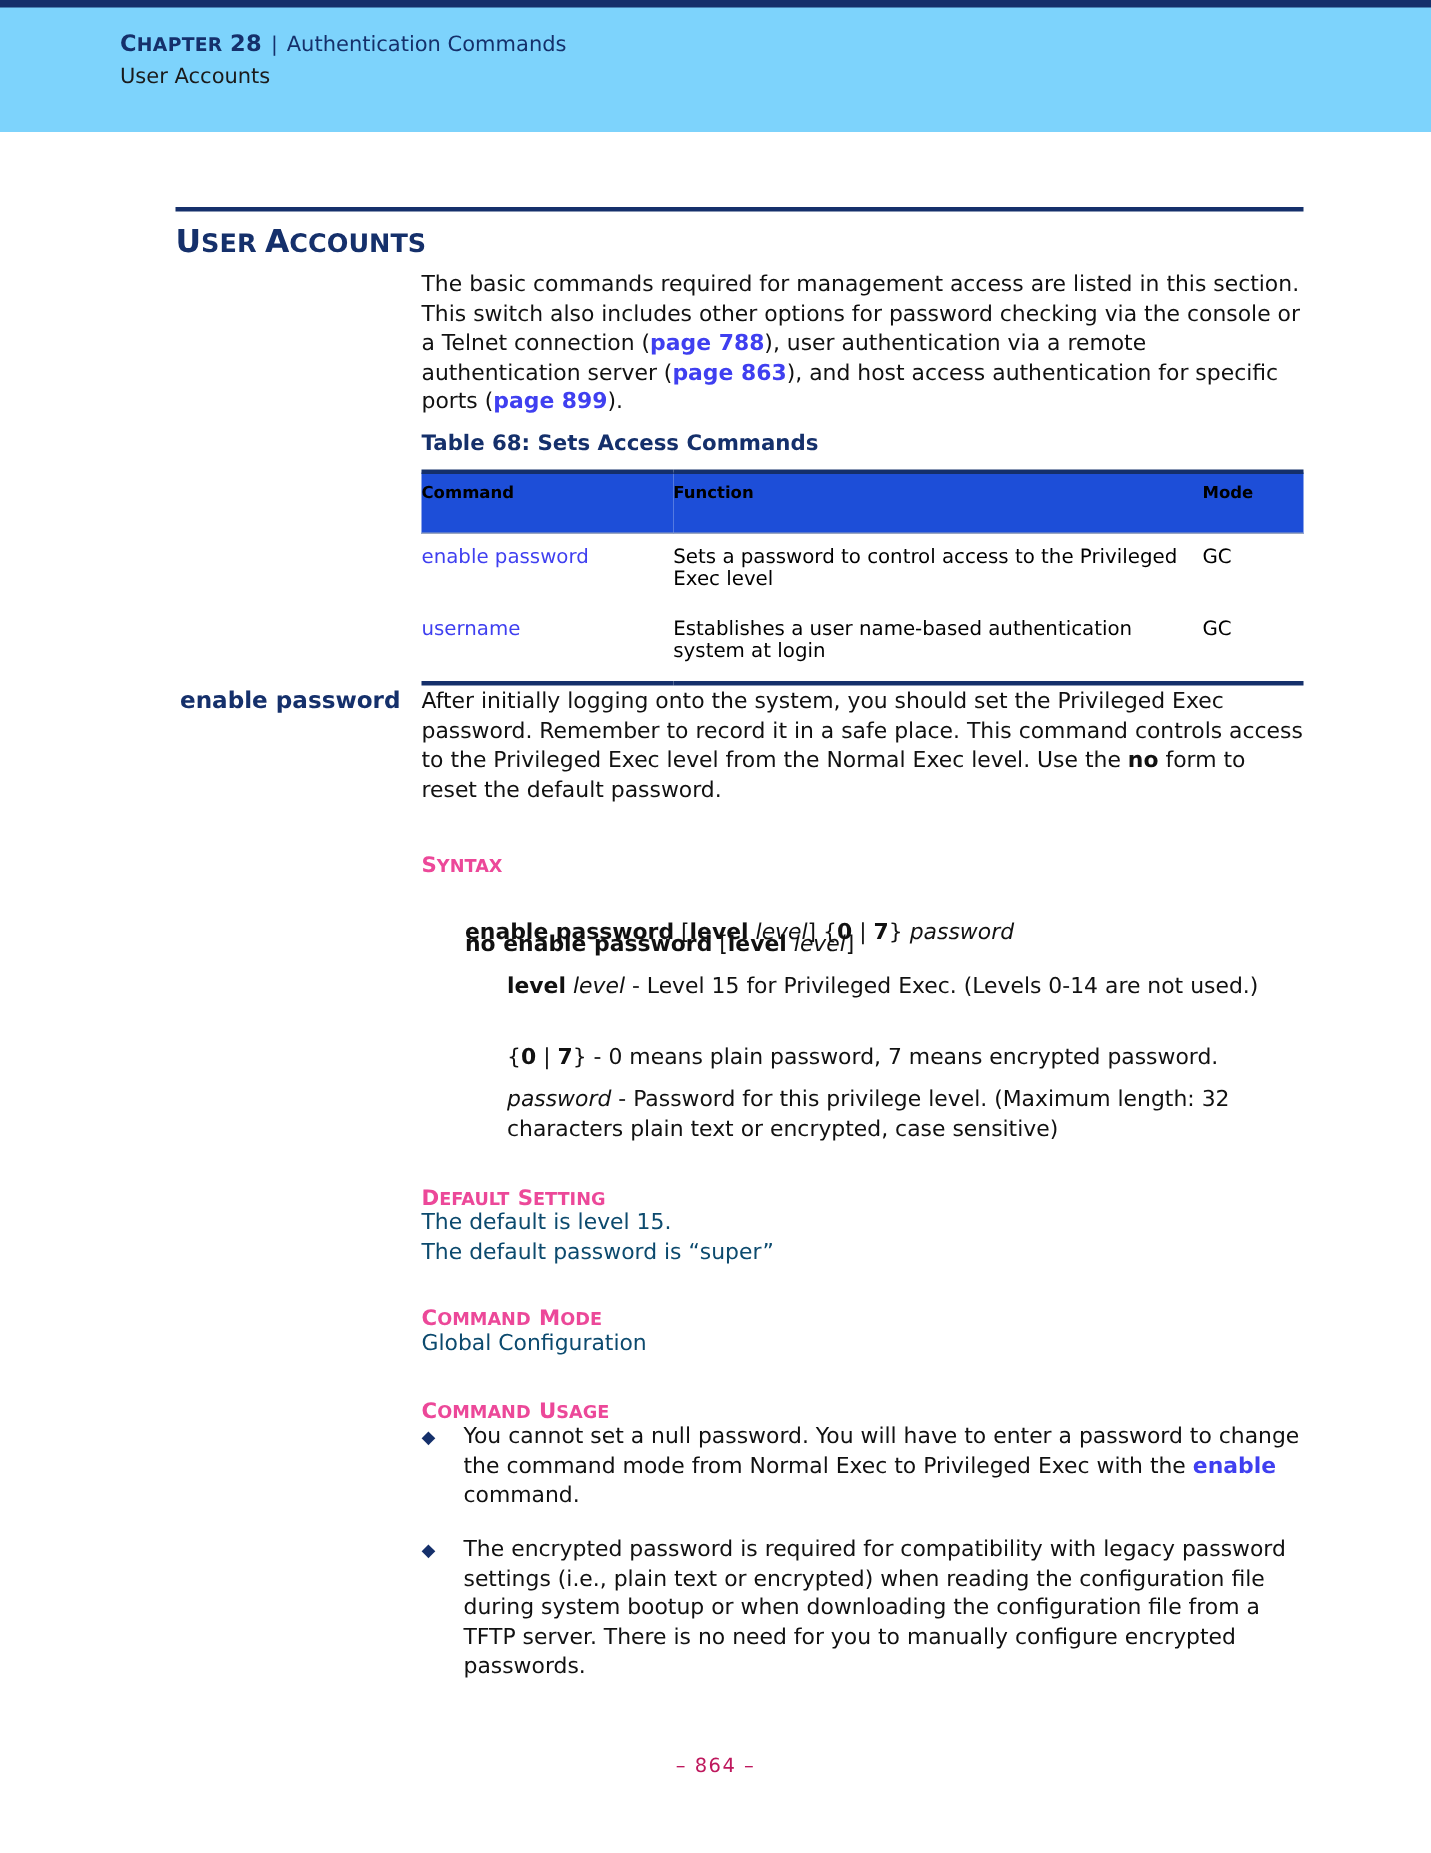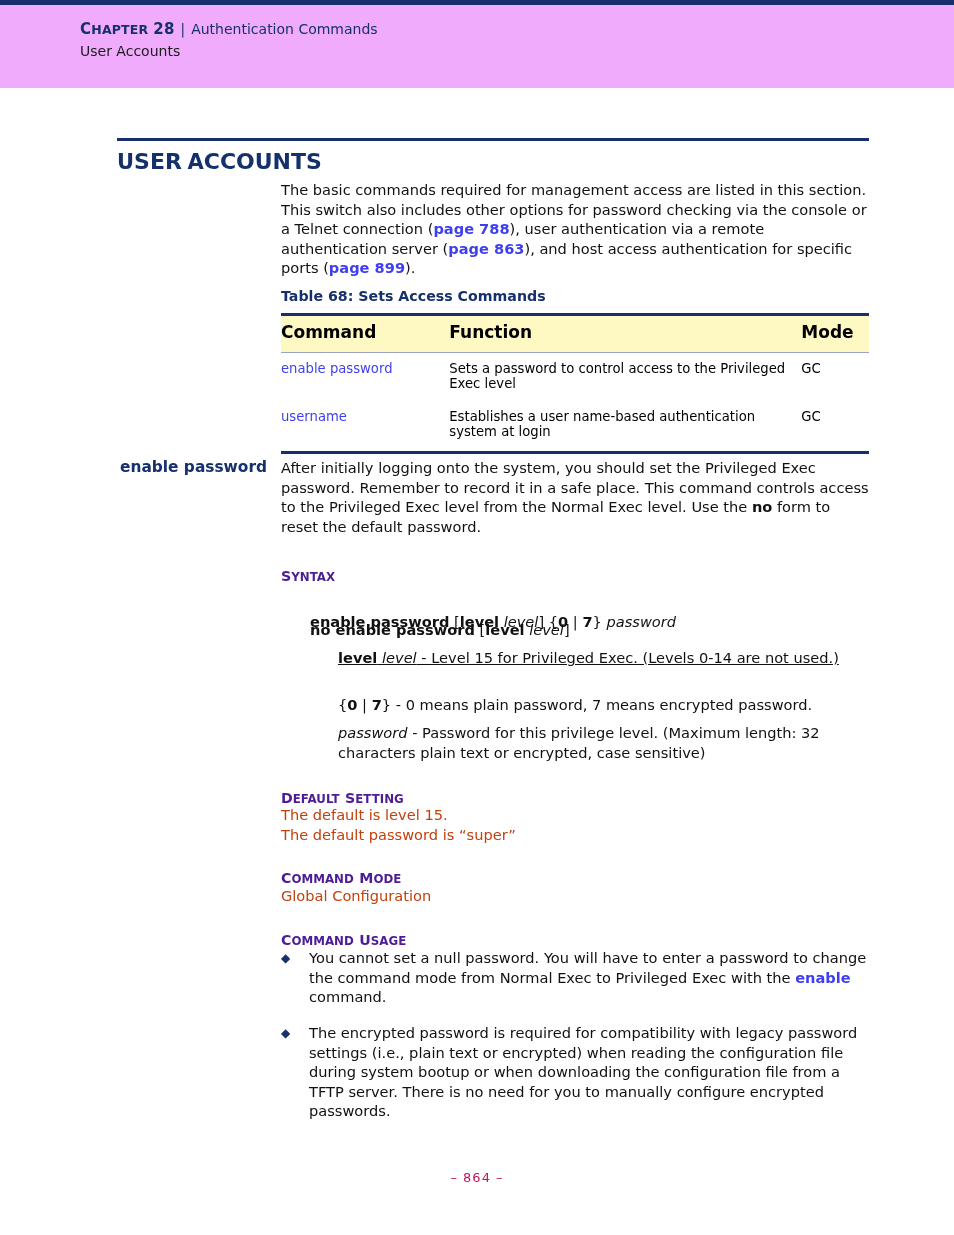--- a/index.html
+++ b/index.html
@@ -16,21 +16,21 @@
     overflow: hidden;
   }
 
   
   .page-header {
     position: absolute;
     top: 0;
     left: 0;
     width: 954px;
     height: 88px;
-    background: #f0abfc;
+    background: #7dd3fc;
     border-top: 5px solid #15306b;
     box-sizing: border-box;
   }
   .header-line1 {
     position: absolute;
     left: 80px;
     top: 15px;
     font-size: 13.5px;
     white-space: nowrap;
   }
@@ -82,21 +82,21 @@
 
   .section-title {
     position: absolute;
     left: 117px;
     top: 29px;
     color: #15306b;
     font-weight: bold;
     white-space: nowrap;
   }
   .section-title .cap { font-size: 21px; }
-  .section-title .sc  { font-size: 22px; }
+  .section-title .sc  { font-size: 17px; }
 
   .intro {
     position: absolute;
     left: 281px;
     top: 60px;
     width: 590px;
     font-size: 14.6px;
     line-height: 19.6px;
     color: #111111;
   }
@@ -117,27 +117,27 @@
   }
   .cmd-table {
     position: absolute;
     left: 281px;
     top: 193px;
     width: 588px;
     border-collapse: collapse;
     font-size: 13px;
   }
   .cmd-table thead th {
-    background: #fef9c3;
+    background: #1d4ed8;
     border-top: 3px solid #15306b;
     border-bottom: 1px solid #9aa6c0;
     font-weight: bold;
     text-align: left;
-    padding: 6px 0 10px 0;
-    font-size: 17px;
+    padding: 6px 0 20px 0;
+    font-size: 11px;
     color: #000;
   }
   .cmd-table tbody td {
     padding: 8px 0 10px 0;
     vertical-align: top;
     line-height: 15px;
     font-size: 13.2px;
   }
   .cmd-table tbody tr:last-child td {
     border-bottom: 3px solid #15306b;
@@ -162,21 +162,21 @@
     position: absolute;
     left: 281px;
     width: 590px;
     font-size: 14.6px;
     line-height: 19.6px;
     color: #111111;
   }
   .sub-head {
     position: absolute;
     left: 281px;
-    color: #4c1d95;
+    color: #ec4899;
     font-weight: bold;
     white-space: nowrap;
   }
   .sub-head .cap { font-size: 14.2px; }
   .sub-head .sc  { font-size: 11.8px; }
 
   .syntax-line {
     position: absolute;
     left: 310px;
     font-size: 14.6px;
@@ -196,21 +196,21 @@
     color: #111;
   }
   .param b { font-weight: bold; }
   .param i { font-style: italic; }
 
   .plain-line {
     position: absolute;
     left: 281px;
     font-size: 14.6px;
     line-height: 19.6px;
-    color: #c2410c;
+    color: #0c4a6e;
     white-space: nowrap;
   }
 
   
   .bullet-row {
     position: absolute;
     left: 281px;
     width: 590px;
     font-size: 14.6px;
     line-height: 19.6px;
@@ -296,21 +296,21 @@
     <span class="cap">S</span><span class="sc">YNTAX</span>
   </div>
 
   <div class="syntax-line" style="top:492px;">
     <b>enable password</b> [<b>level</b> <i>level</i>] {<b>0</b> | <b>7</b>} <i>password</i>
   </div>
   <div class="syntax-line" style="top:500px;">
     <b>no enable password</b> [<b>level</b> <i>level</i>]
   </div>
 
-  <div class="param" style="top:528px;text-decoration:underline;">
+  <div class="param" style="top:528px;">
     <b>level</b> <i>level</i> - Level 15 for Privileged Exec. (Levels 0-14 are not used.)
   </div>
   <div class="param" style="top:575px;">
     {<b>0</b> | <b>7</b>} - 0 means plain password, 7 means encrypted password.
   </div>
   <div class="param" style="top:603px;">
     <i>password</i> - Password for this privilege level. (Maximum length: 32 characters plain text or encrypted, case sensitive)
   </div>
 
   <div class="sub-head" style="top:668px;">

